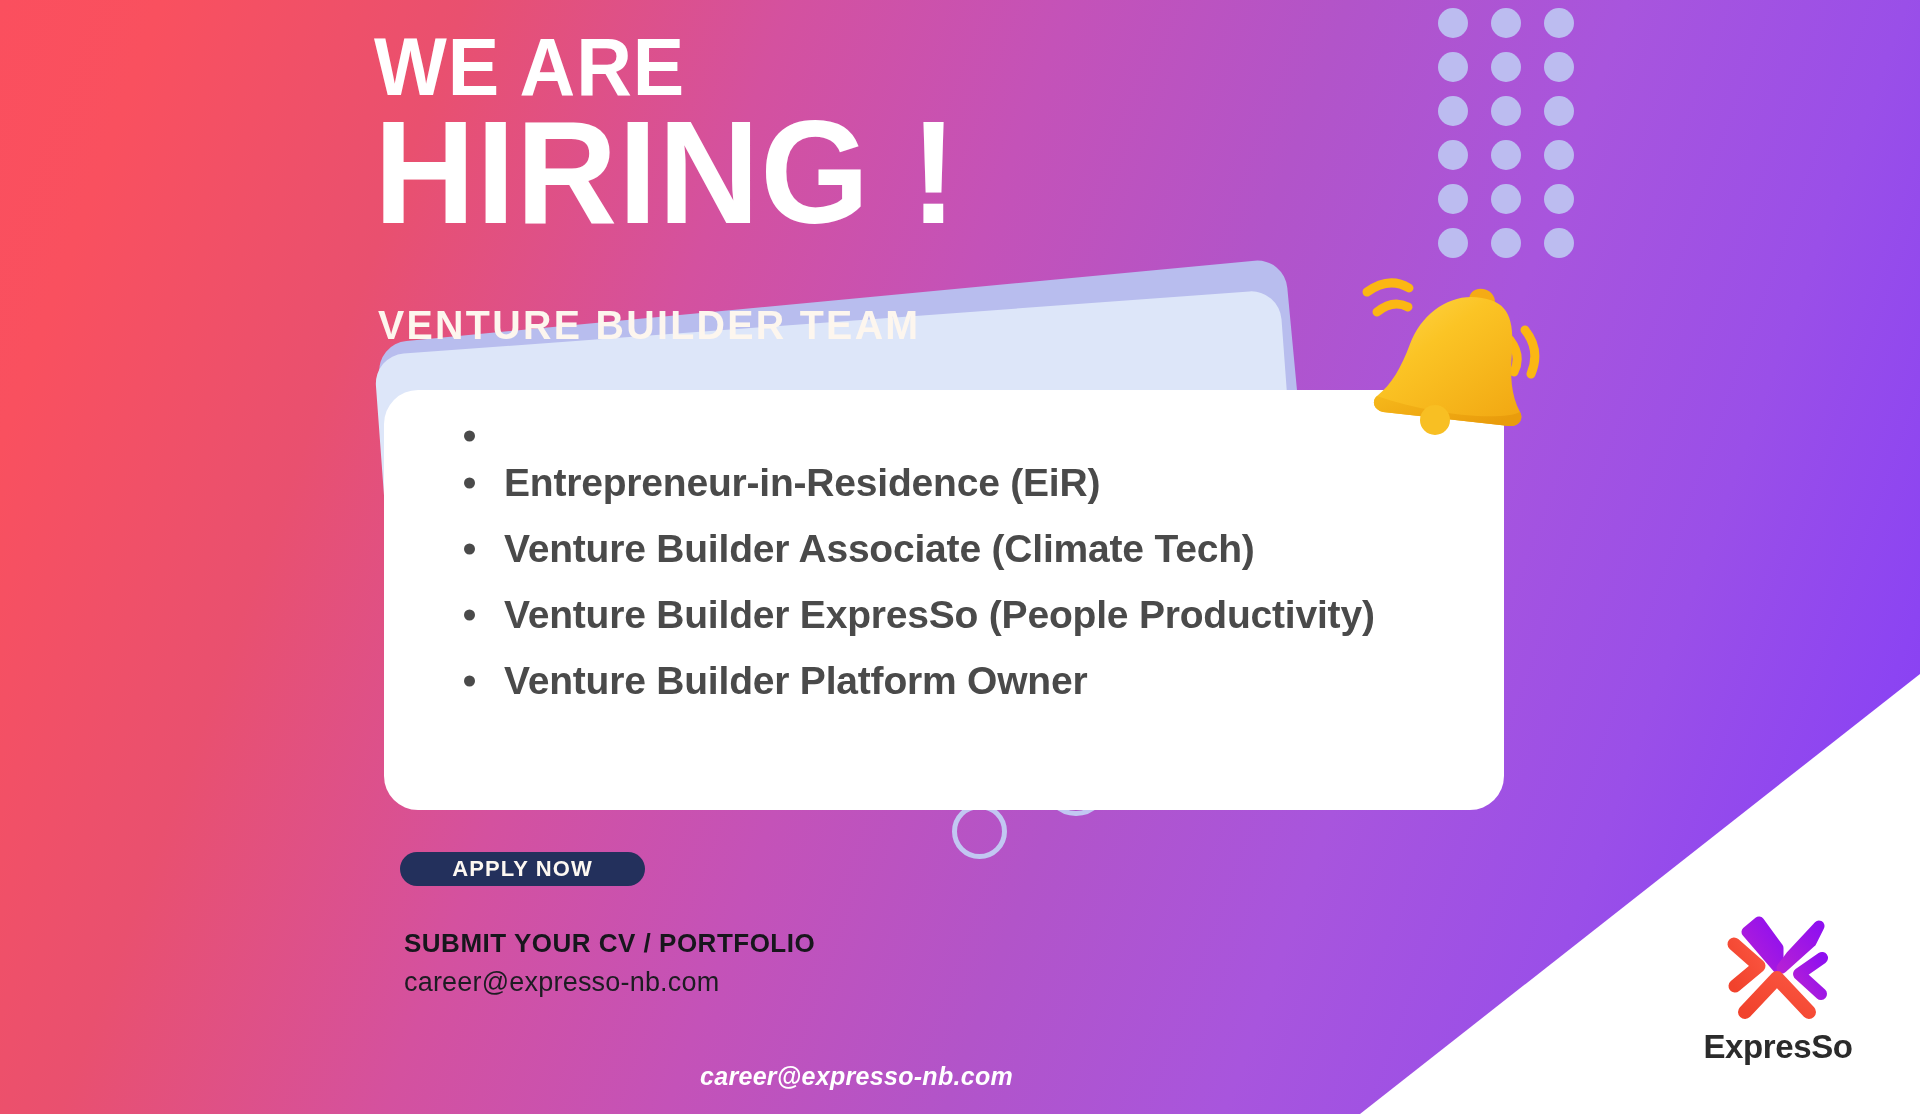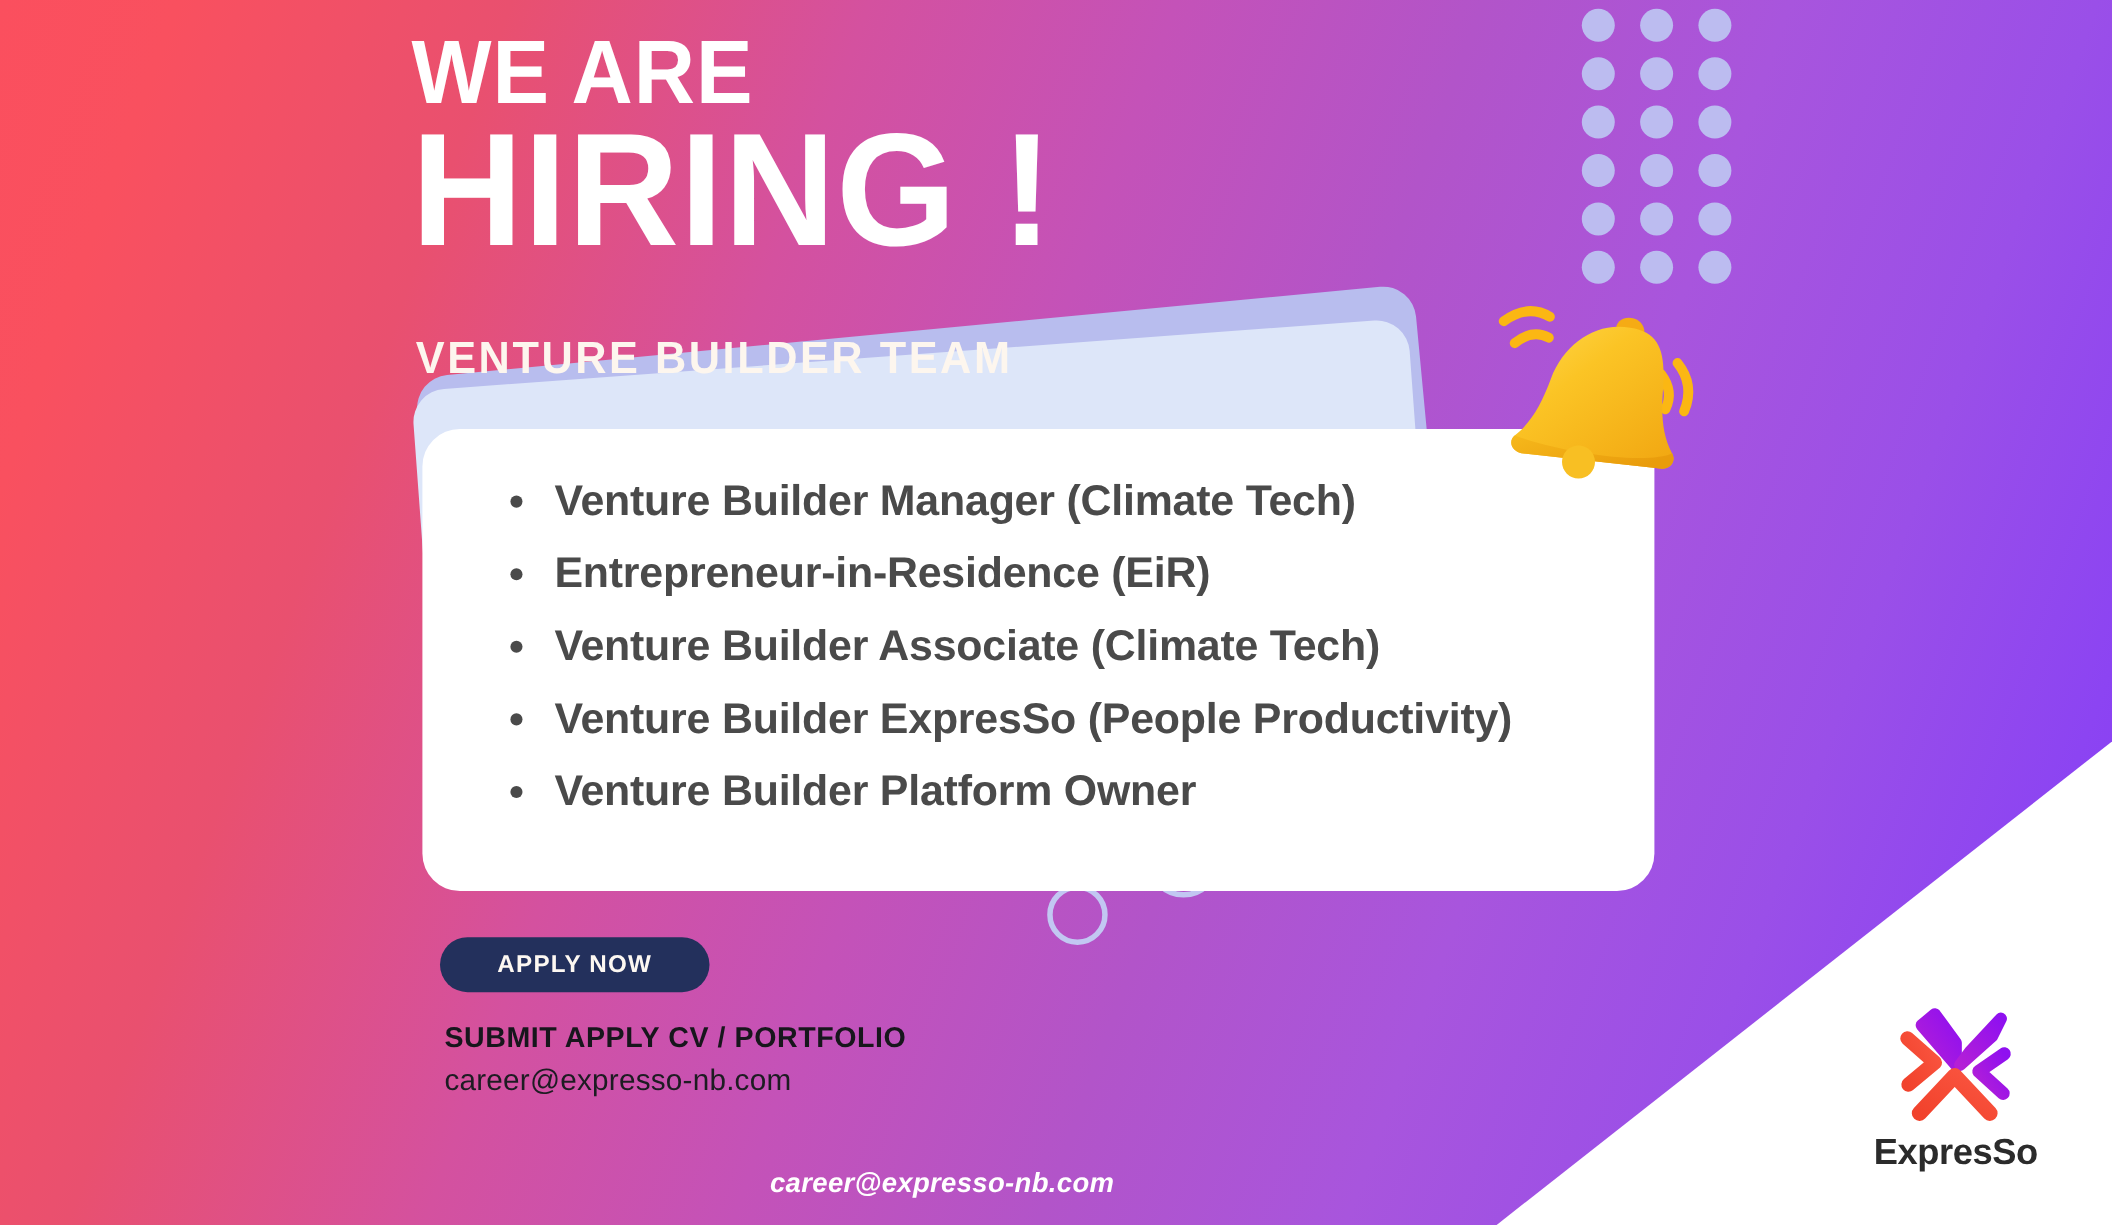--- a/index.html
+++ b/index.html
@@ -145,21 +145,21 @@
   .bell-wrap{
     position:absolute;
     left:1332px; top:252px;
     width:215px; height:185px;
   }
 
   
   .apply-btn{
     position:absolute;
     left:400px; top:852px;
-    width:245px; height:50px;
+    width:245px; height:34px;
     background:#23305c;
     border-radius:25px;
     display:flex;
     align-items:center;
     justify-content:center;
     color:#fdf8f2;
     font-size:22px;
     font-weight:bold;
     letter-spacing:1.1px;
     cursor:pointer;
@@ -248,21 +248,21 @@
   <div class="shadow-card mid"></div>
 
   <div class="headline">
     <div class="we-are">WE ARE</div>
     <div class="hiring">HIRING !</div>
   </div>
   <div class="subtitle">VENTURE BUILDER  TEAM</div>
 
   <div class="job-card">
     <ul class="job-list">
-      <li><span class="bullet"></span><span>Venture Builder Manager (Climate Tech)</span></li>
+      <li><span class="bullet"></span></li>
       <li><span class="bullet"></span><span>Entrepreneur-in-Residence (EiR)</span></li>
       <li><span class="bullet"></span><span>Venture Builder Associate (Climate Tech)</span></li>
       <li><span class="bullet"></span><span>Venture Builder ExpresSo (People Productivity)</span></li>
       <li><span class="bullet"></span><span>Venture Builder Platform Owner</span></li>
     </ul>
   </div>
 
   <div class="bell-wrap">
     <svg width="215" height="185" viewBox="0 0 215 185">
       <defs>
@@ -304,21 +304,21 @@
                c 10 1 15 -7 11 -14
                c -20 10 -92 2 -143 -16 z" fill="url(#bellLip)"></path>
 
       <circle cx="103" cy="168" r="15" fill="#f8bf23"></circle>
     </svg>
   </div>
 
   <div class="apply-btn">APPLY NOW</div>
 
   <div class="contact">
-    <div class="cv-label">SUBMIT APPLY CV / PORTFOLIO</div>
+    <div class="cv-label">SUBMIT YOUR CV / PORTFOLIO</div>
     <div class="email">career@expresso-nb.com</div>
   </div>
 
   <div class="bottom-email">career@expresso-nb.com</div>
 
   <div class="logo">
     <svg class="mark" width="118" height="112" viewBox="0 0 118 112">
       <defs>
         <linearGradient id="gRed" x1="0%" y1="100%" x2="100%" y2="0%">
           <stop offset="0%" stop-color="#f1422c"></stop>

